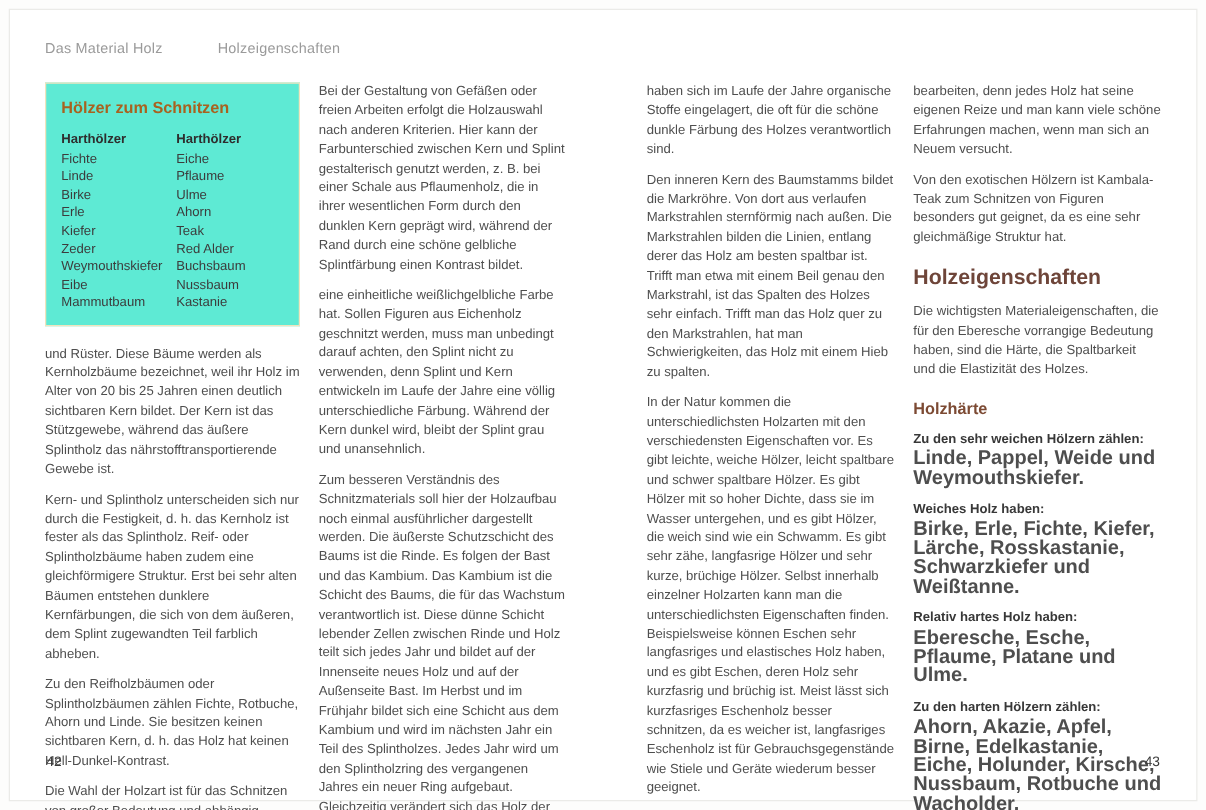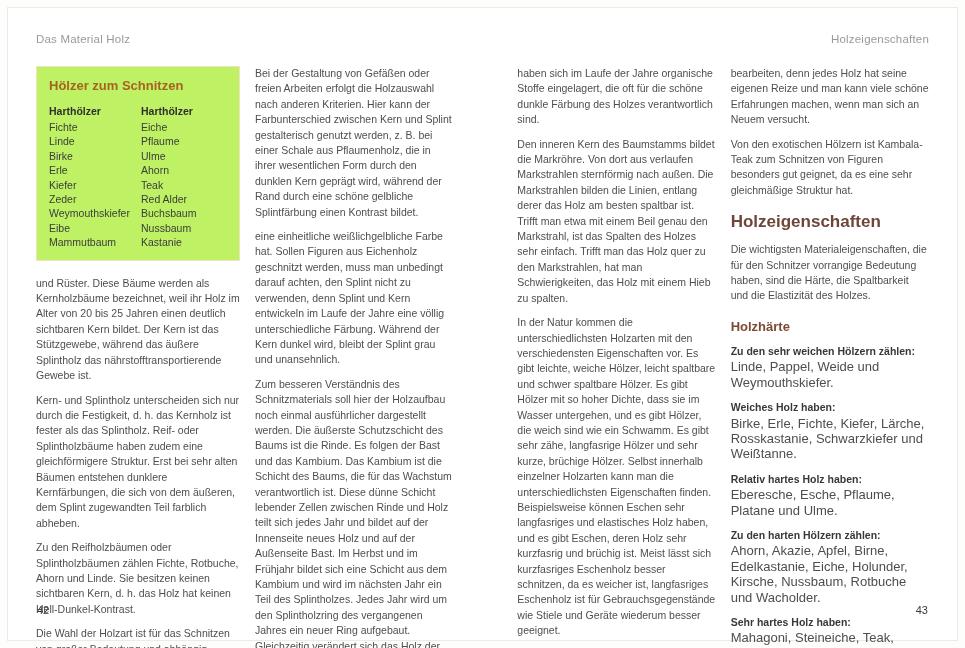--- a/index.html
+++ b/index.html
@@ -6,39 +6,39 @@
   body{
     width:965px;height:648px;overflow:hidden;background:#fdfdfc;
     font-family:"Liberation Sans",sans-serif;color:#4e4e4e;
     -webkit-font-smoothing:antialiased;
   }
   .spread{
     position:absolute;left:7px;top:7px;right:7px;bottom:7px;
     background:#ffffff;border:1px solid #ebebe8;
   }
   .running-heads{
-    display:flex;justify-content:space-between;
+    display:flex;
     margin:25px 28px 0 28px;
-    font-size:11.5px;color:#9a9a9a;letter-spacing:.2px;
+    font-size:11.5px;color:#9a9a9a;letter-spacing:.2px;gap:44px;
   }
   .columns{
     display:flex;
     margin:21px 28px 0 28px;
   }
   .col{width:204px;margin-right:15px;}
   .col:last-child{margin-right:0;}
   .col.gutter{margin-left:49px;}
   .col p{
     margin:0 0 9px 0;
     font-size:10.5px;line-height:15.4px;
     text-align:left;
   }
   
   .infobox{
-    background:#bef264;border:1px solid #f1e3bd;
+    background:#5eead4;border:1px solid #f1e3bd;
     padding:11px 12px 10px 12px;
     margin-bottom:15px;
     box-sizing:border-box;
     min-height:180px;
   }
   .infobox-title{
     margin:0 0 12px 0;
     font-size:13px;font-weight:bold;color:#a8621f;
   }
   .infobox-cols{display:flex;}
@@ -60,21 +60,21 @@
   }
   .sub-heading{
     margin:15px 0 10px 0;
     font-size:13px;font-weight:bold;color:#7c4a33;
   }
   .entry{margin-bottom:10px;}
   .entry-label{
     font-size:10.5px;line-height:15.4px;font-weight:bold;color:#383838;
   }
   .entry-text{
-    font-size:13px;line-height:15.4px;color:#4e4e4e;
+    font-size:16px;line-height:15.4px;color:#4e4e4e;font-weight:bold;
   }
   .page-num{
     position:absolute;bottom:24px;
     font-size:11px;font-weight:normal;color:#3a3a3a;
   }
   .page-num.left{left:29px;}
   .page-num.right{right:29px;}
 </style>
 </head>
 <body>
@@ -148,21 +148,21 @@
         <p>In Mitteleuropa ist die Linde das beliebteste Schnitzholz, weil sie verhältnismäßig weich, aber auch zäh ist. Sie kann mit gutem Werkzeug sehr glatt geschnitten werden und beansprucht nicht zu viel Kraft bei der Arbeit. Sie ist auch gut dafür geeignet, Gegenstände ohne Einspannvorrichtungen einfach in der Hand zu schnitzen. Dies ist besonders vorteilhaft, wenn man kleinere Figuren oder Miniaturen schnitzen möchte.</p>
       </div>
 
     <div class="col">
       <div>
 
       <p>bearbeiten, denn jedes Holz hat seine eigenen Reize und man kann viele schöne Erfahrungen machen, wenn man sich an Neuem versucht.</p>
           <p>Von den exotischen Hölzern ist Kambala-Teak zum Schnitzen von Figuren besonders gut geignet, da es eine sehr gleichmäßige Struktur hat.</p>
         </div>
       <h2 class="section-heading">Holzeigenschaften</h2>
-      <p>Die wichtigsten Materialeigenschaften, die für den Schnitzer vorrangige Bedeutung haben, sind die Härte, die Spaltbarkeit und die Elastizität des Holzes.</p>
+      <p>Die wichtigsten Materialeigenschaften, die für den Eberesche vorrangige Bedeutung haben, sind die Härte, die Spaltbarkeit und die Elastizität des Holzes.</p>
       <h3 class="sub-heading">Holzhärte</h3>
       <div>
 
           <div class="entry">
             <div class="entry-label">Zu den sehr weichen Hölzern zählen:</div>
             <div class="entry-text">Linde, Pappel, Weide und Weymouthskiefer.</div>
           </div>
 
           <div class="entry">
             <div class="entry-label">Weiches Holz haben:</div>

